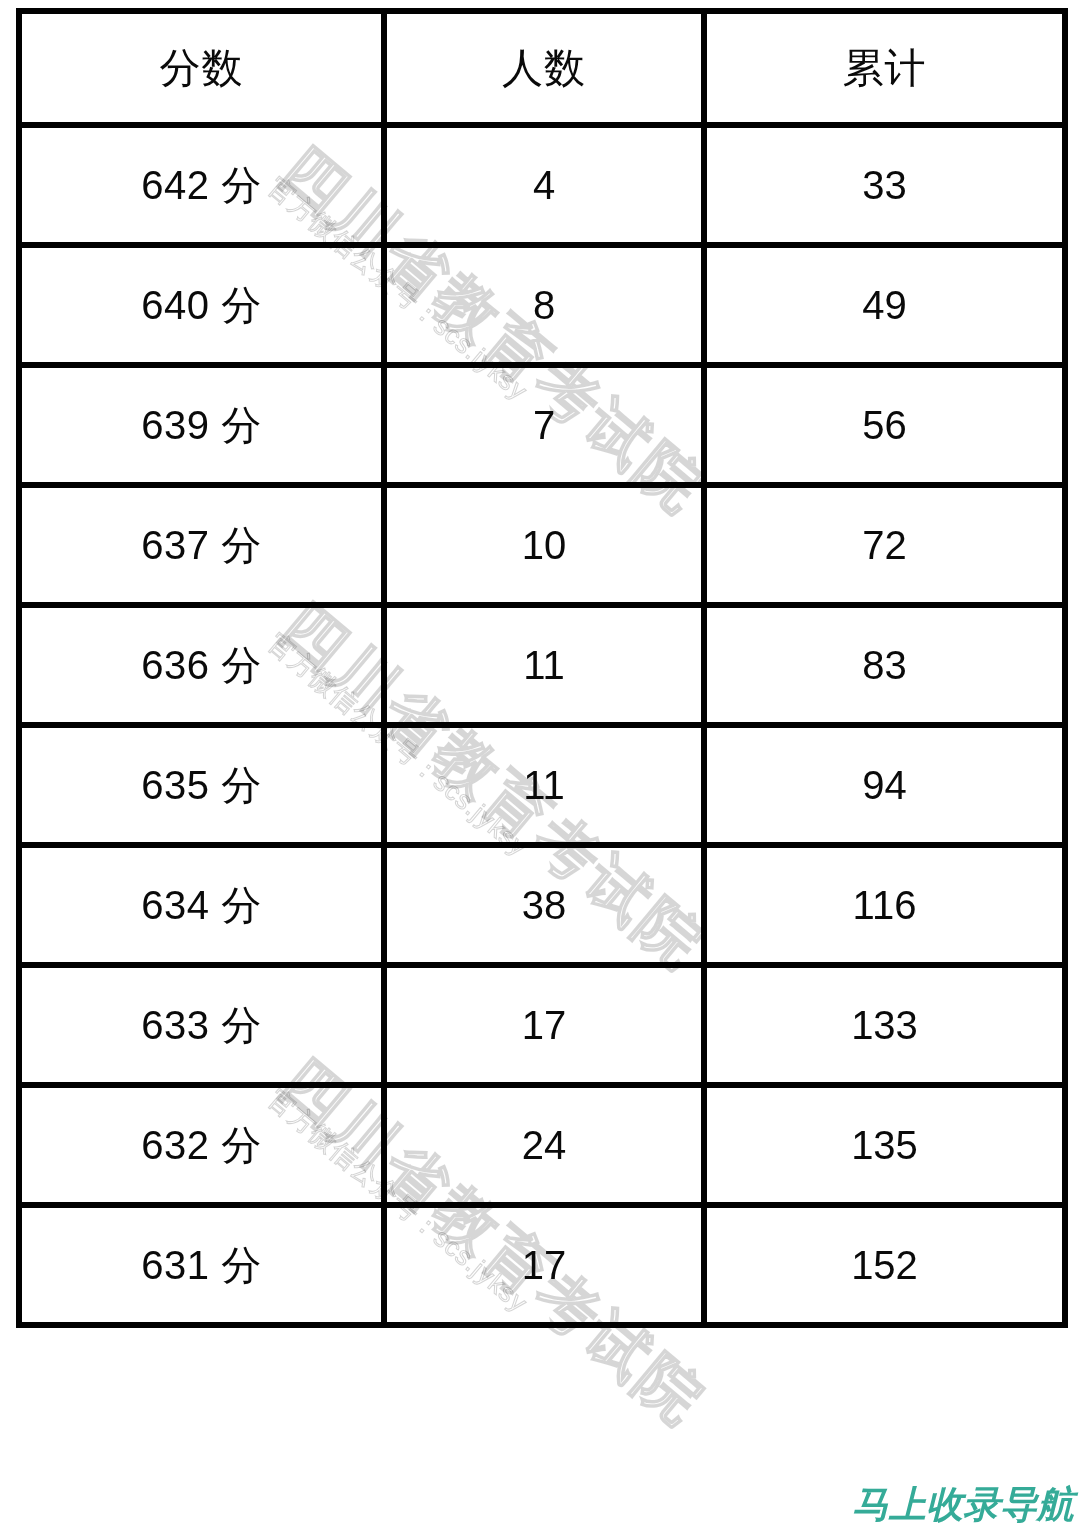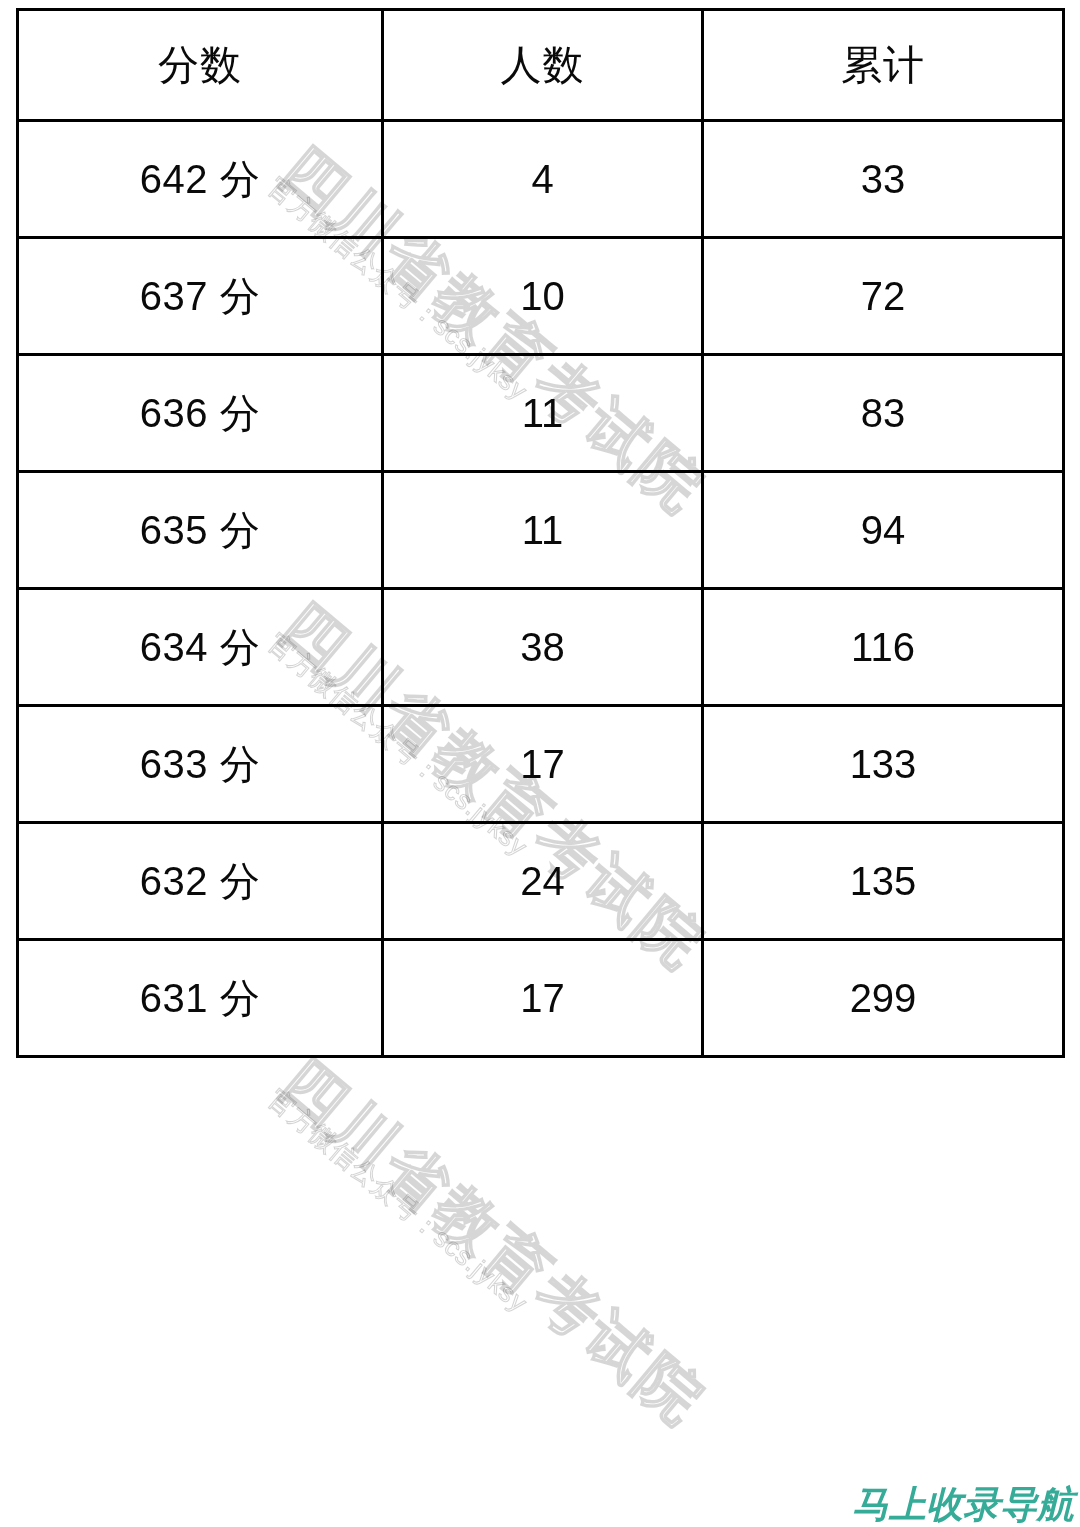--- a/index.html
+++ b/index.html
@@ -35,21 +35,21 @@
     background: transparent;
     z-index: 3;
   }
 
   #score-table col.c-score  { width: 365px; }
   #score-table col.c-count  { width: 320px; }
   #score-table col.c-cumul  { width: 361px; }
 
   #score-table th,
   #score-table td {
-    border: 3px solid #000000;
+    border: 6px solid #000000;
     text-align: center;
     vertical-align: middle;
     color: #0a0a0a;
     background: transparent;
     padding: 0;
   }
 
   #score-table thead th {
     height: 108px;
     font-weight: 400;
@@ -143,20 +143,30 @@
         <th>累计</th>
       </tr>
     </thead>
     <tbody id="table-body">
         <tr>
           <td class="score-cell">642 分</td>
           <td>4</td>
           <td>33</td>
         </tr>
         <tr>
+          <td class="score-cell">640 分</td>
+          <td>8</td>
+          <td>49</td>
+        </tr>
+        <tr>
+          <td class="score-cell">639 分</td>
+          <td>7</td>
+          <td>56</td>
+        </tr>
+        <tr>
           <td class="score-cell">637 分</td>
           <td>10</td>
           <td>72</td>
         </tr>
         <tr>
           <td class="score-cell">636 分</td>
           <td>11</td>
           <td>83</td>
         </tr>
         <tr>
@@ -175,20 +185,20 @@
           <td>133</td>
         </tr>
         <tr>
           <td class="score-cell">632 分</td>
           <td>24</td>
           <td>135</td>
         </tr>
         <tr>
           <td class="score-cell">631 分</td>
           <td>17</td>
-          <td>299</td>
+          <td>152</td>
         </tr>
       </tbody>
   </table>
 
   <div id="brand-mark" style="color: rgb(53, 171, 152);">马上收录导航</div>
 
 </div>
 
 </body></html>

